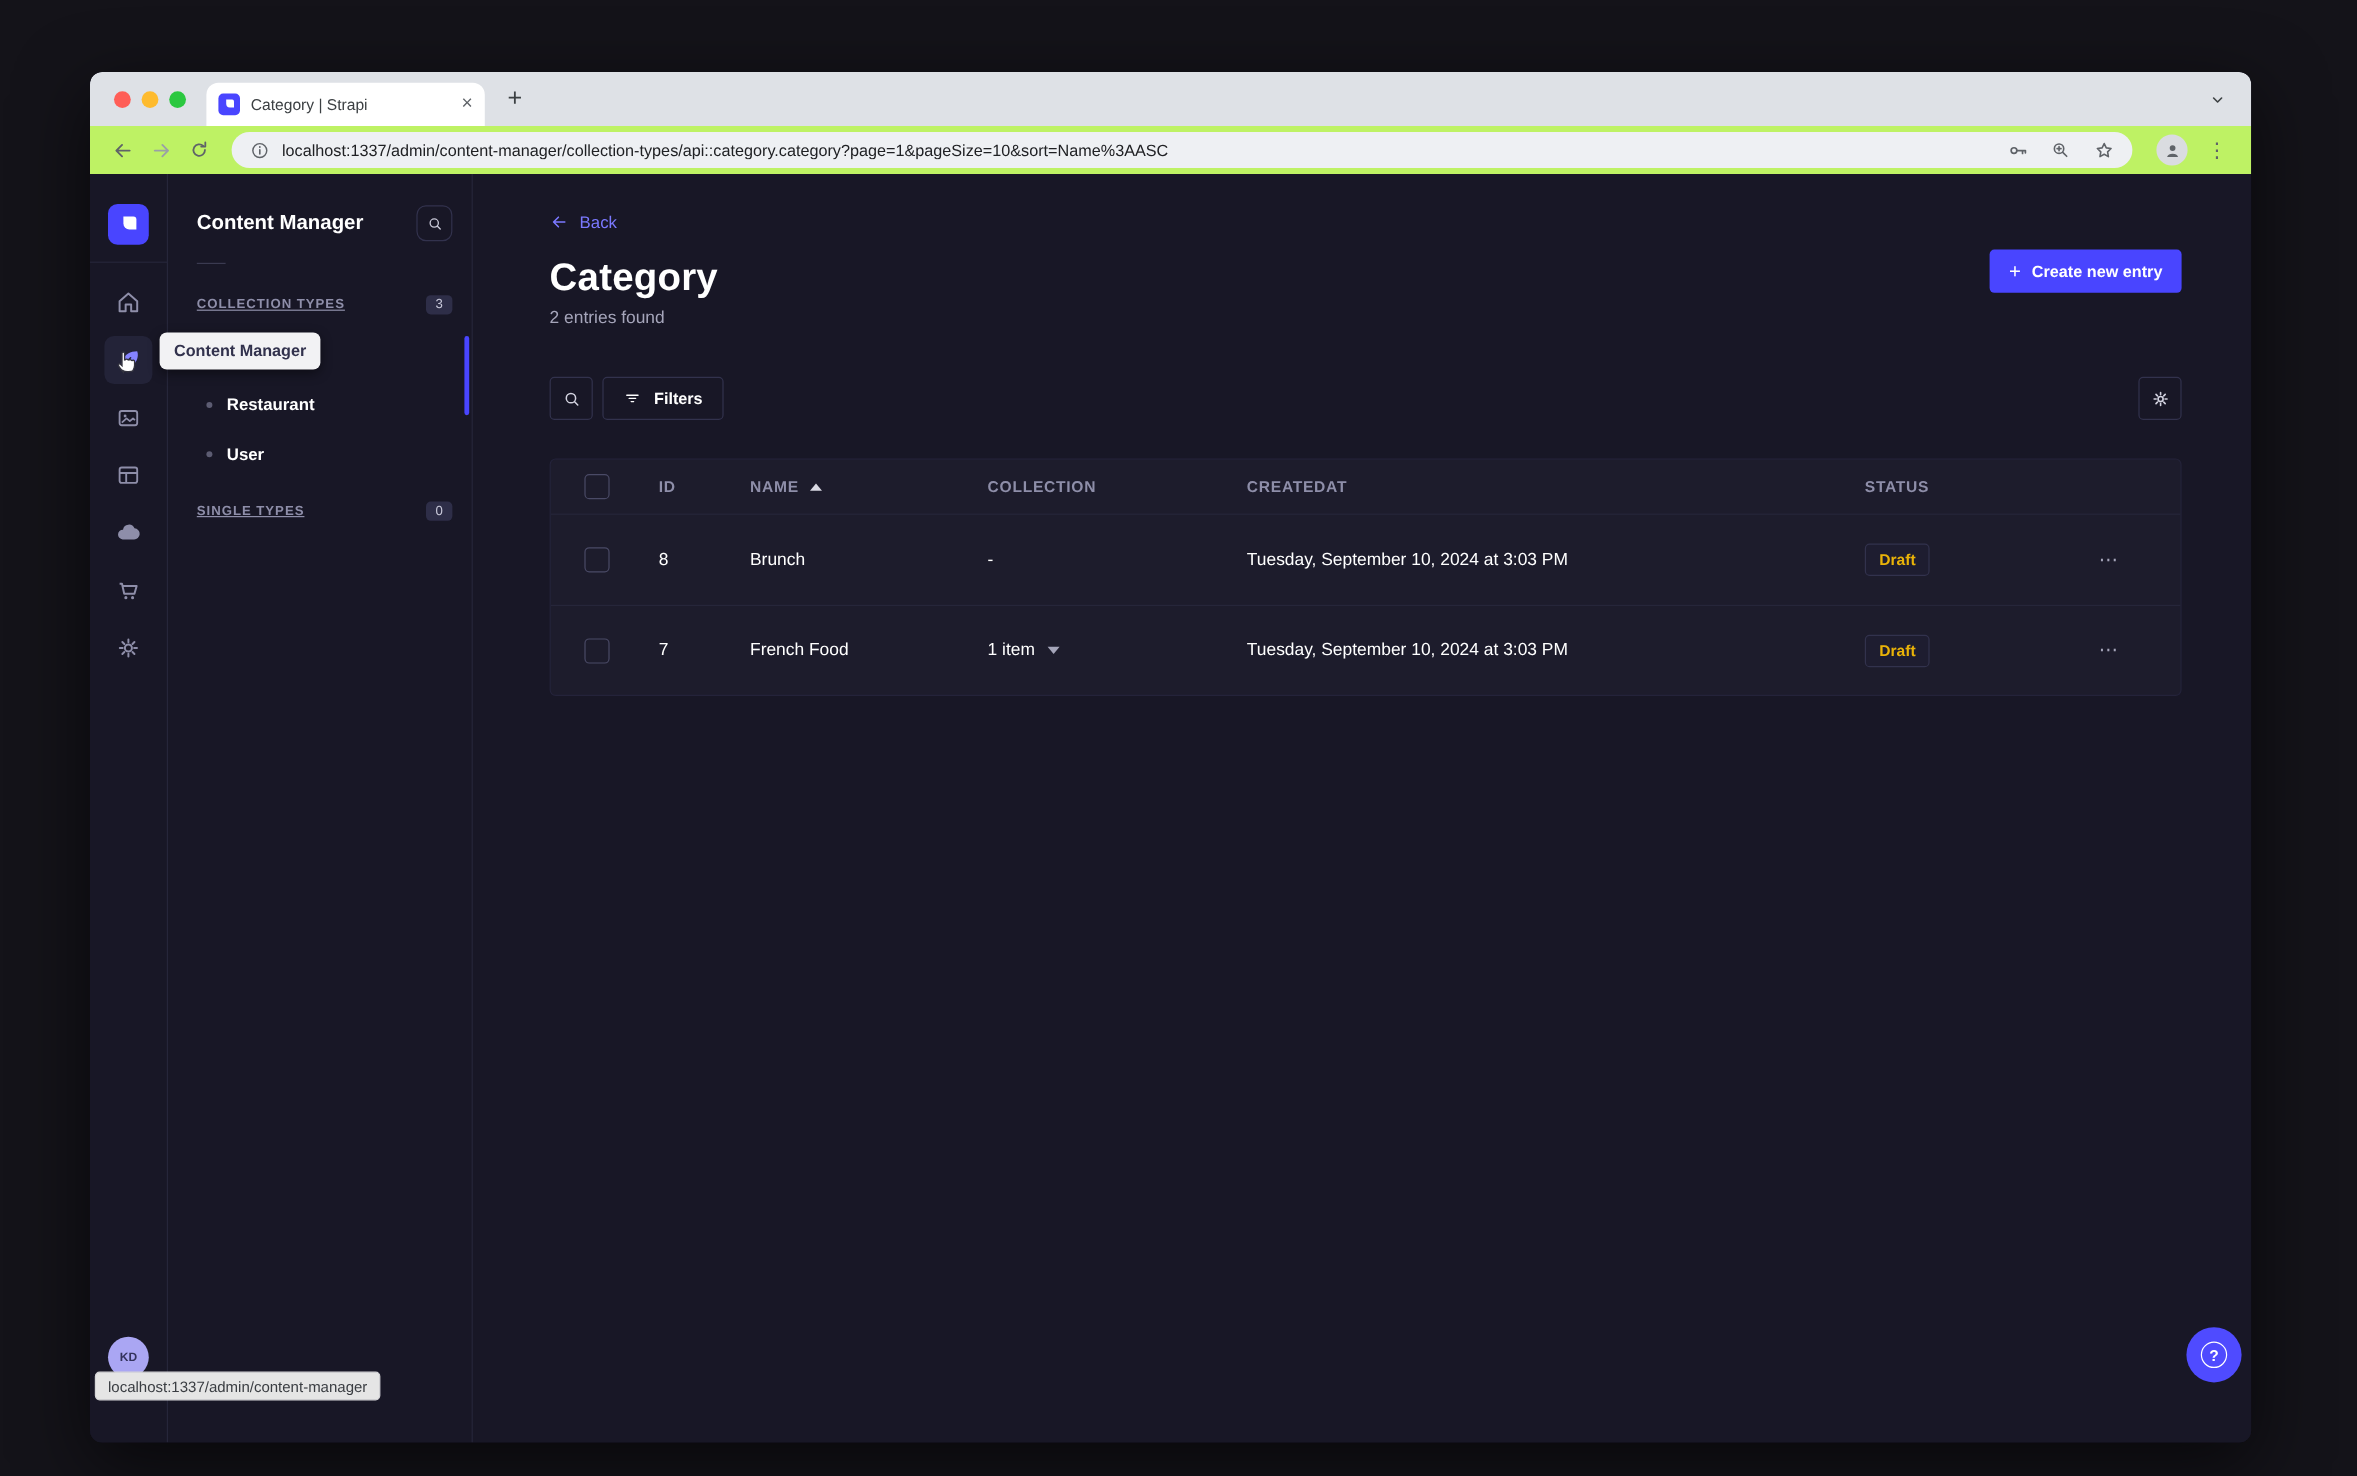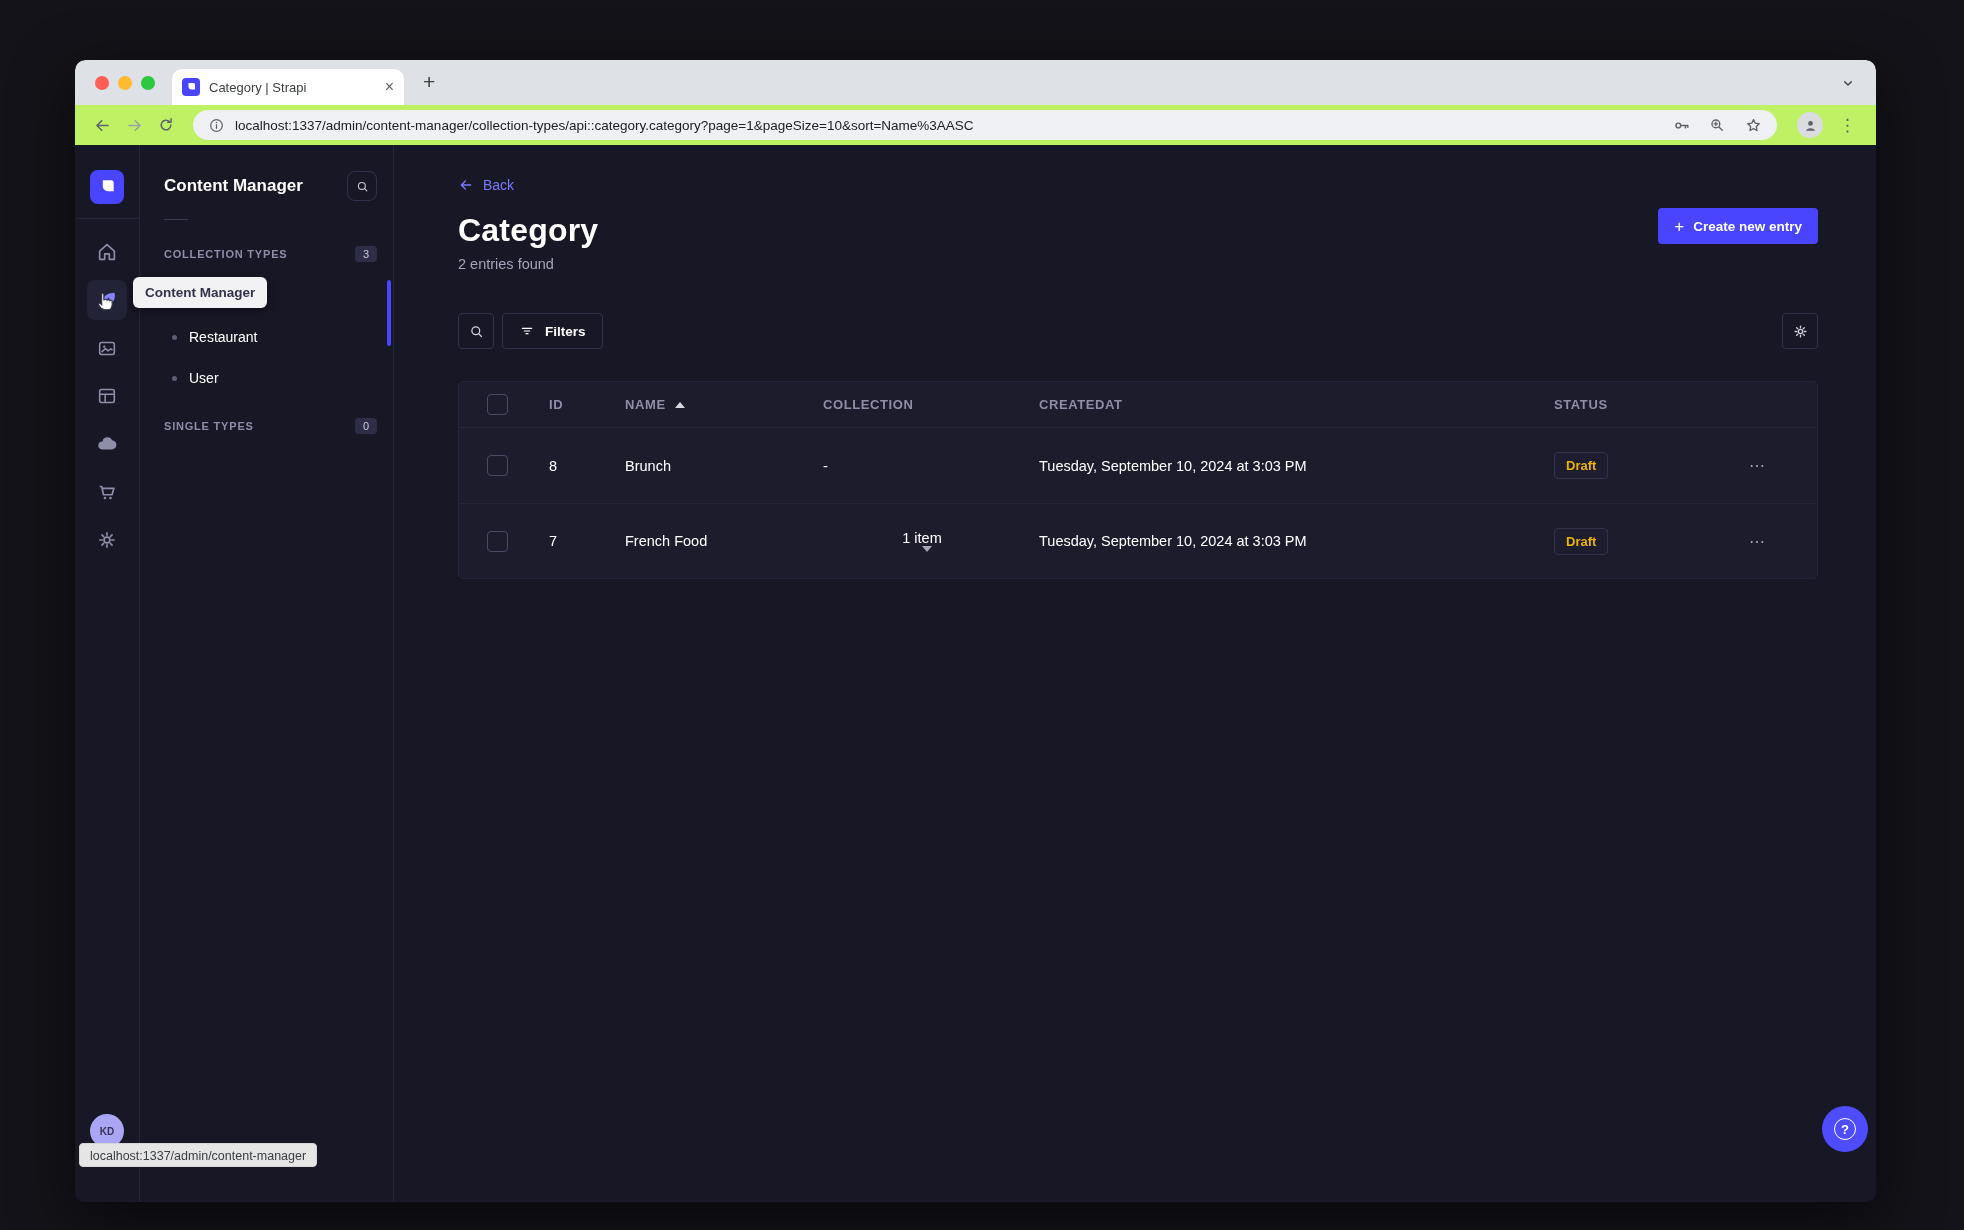--- a/index.html
+++ b/index.html
@@ -50,25 +50,25 @@
                font-size:10px; font-weight:bold; display:grid; place-items:center; margin-bottom:54px; }
 
   
   .panel { width:254px; flex:none; border-right:1px solid #26263a; padding:26px 16px 0 24px; position:relative; }
   .panel-header { display:flex; align-items:center; justify-content:space-between; }
   .panel-title { font-size:17px; font-weight:bold; color:#fff; }
   .panel-search { width:30px; height:30px; border:1px solid #32324d; border-radius:8px; display:grid;
                   place-items:center; color:#c7c7d6; }
   .panel-hr { width:24px; height:1px; background:#3a3a50; margin-top:18px; }
   .section-head { display:flex; align-items:center; justify-content:space-between; margin-top:26px; }
-  .section-label { font-size:11px; font-weight:bold; letter-spacing:.8px; color:#8e8ea9; }
+  .section-label { font-size:11px; font-weight:bold; letter-spacing:.8px; color:#8e8ea9;text-decoration:underline; }
   .count-badge { background:#2e2e48; border-radius:4px; padding:2px 8px; font-size:11px; color:#c9c9da; }
   .type-item { display:flex; align-items:center; gap:12px; height:40px; padding-left:8px; margin-top:1px; }
   .bullet { width:5px; height:5px; border-radius:50%; background:#5c5c72; flex:none; }
-  .type-label { font-size:14px; color:#fff; }
+  .type-label { font-size:14px; color:#fff;font-weight:bold; }
   .type-item.active .type-label { color:#7b79ff; font-weight:bold; }
   .type-item.active .bullet { background:#7b79ff; }
   .scroll-thumb { position:absolute; right:2px; top:135px; width:4px; height:66px; border-radius:2px; background:#4945ff; }
 
   
   .tooltip { position:absolute; left:58px; top:132px; height:31px; line-height:31px; padding:0 12px;
              background:#f2f2f4; color:#32324d; font-size:13.5px; font-weight:bold; border-radius:6px;
              box-shadow:0 3px 10px rgba(0,0,0,.45); z-index:6; white-space:nowrap; }
   .cursor { position:absolute; left:18px; top:143px; z-index:7; }
   .help-fab { position:absolute; right:8px; top:961px; width:46px; height:46px; border-radius:50%;
@@ -104,21 +104,21 @@
   .tr + .tr { border-top:1px solid #26263a; }
   .th { font-size:13px; font-weight:bold; letter-spacing:.6px; color:#8e8ea9; padding-left:18px; }
   .td { font-size:14.5px; color:#fff; padding-left:18px; }
   .cell-cb { padding-left:28px; }
   .checkbox { width:21px; height:21px; border:1px solid #4a4a66; border-radius:4px; background:transparent; }
   .sort-wrap { display:flex; align-items:center; gap:9px; }
   .tri-up { width:0; height:0; border-left:5px solid transparent; border-right:5px solid transparent;
             border-bottom:6px solid #d9d9e3; }
   .caret-down { width:0; height:0; border-left:5px solid transparent; border-right:5px solid transparent;
                 border-top:6px solid #a5a5ba; display:inline-block; margin-left:10px; }
-  .rel-wrap { display:flex; align-items:center;flex-direction:column; }
+  .rel-wrap { display:flex; align-items:center; }
   .badge-draft { display:inline-block; border:1px solid #32324d; border-radius:4px; padding:5px 11px;
                  font-size:13px; font-weight:bold; color:#eab308; background:#1e1d30; }
   .dots { color:#a5a5ba; font-size:16px; letter-spacing:1px; padding-left:18px; }
 </style>
 </head>
 <body>
 
 <div class="window">
 
   <div class="tabstrip">

